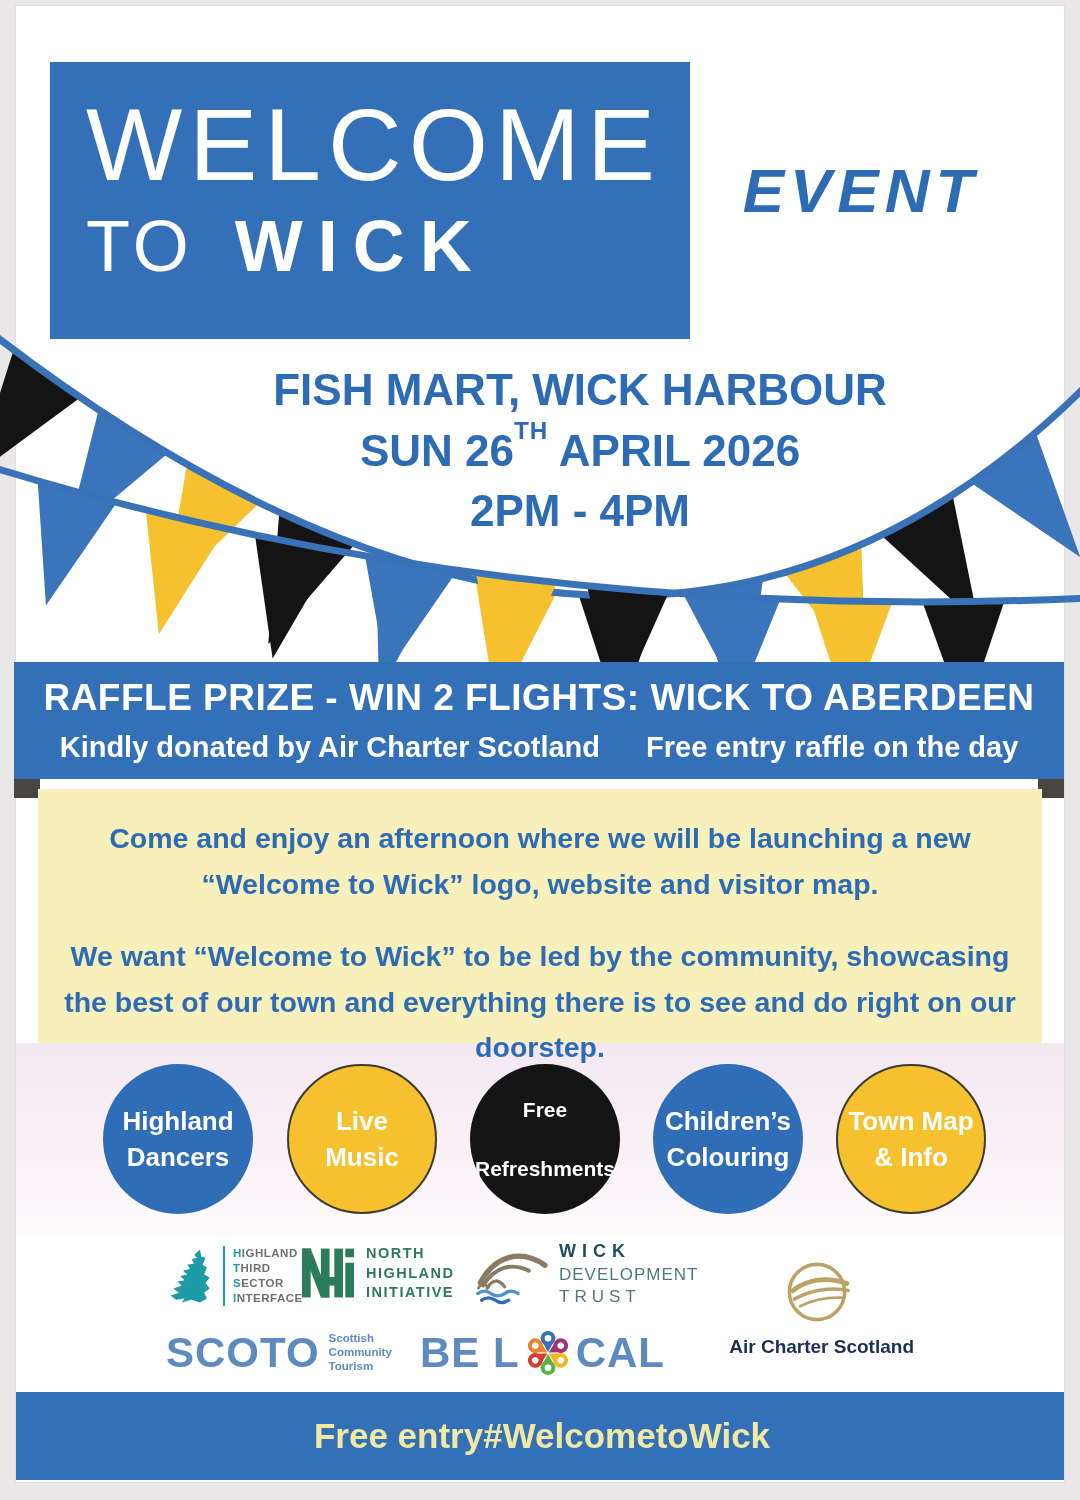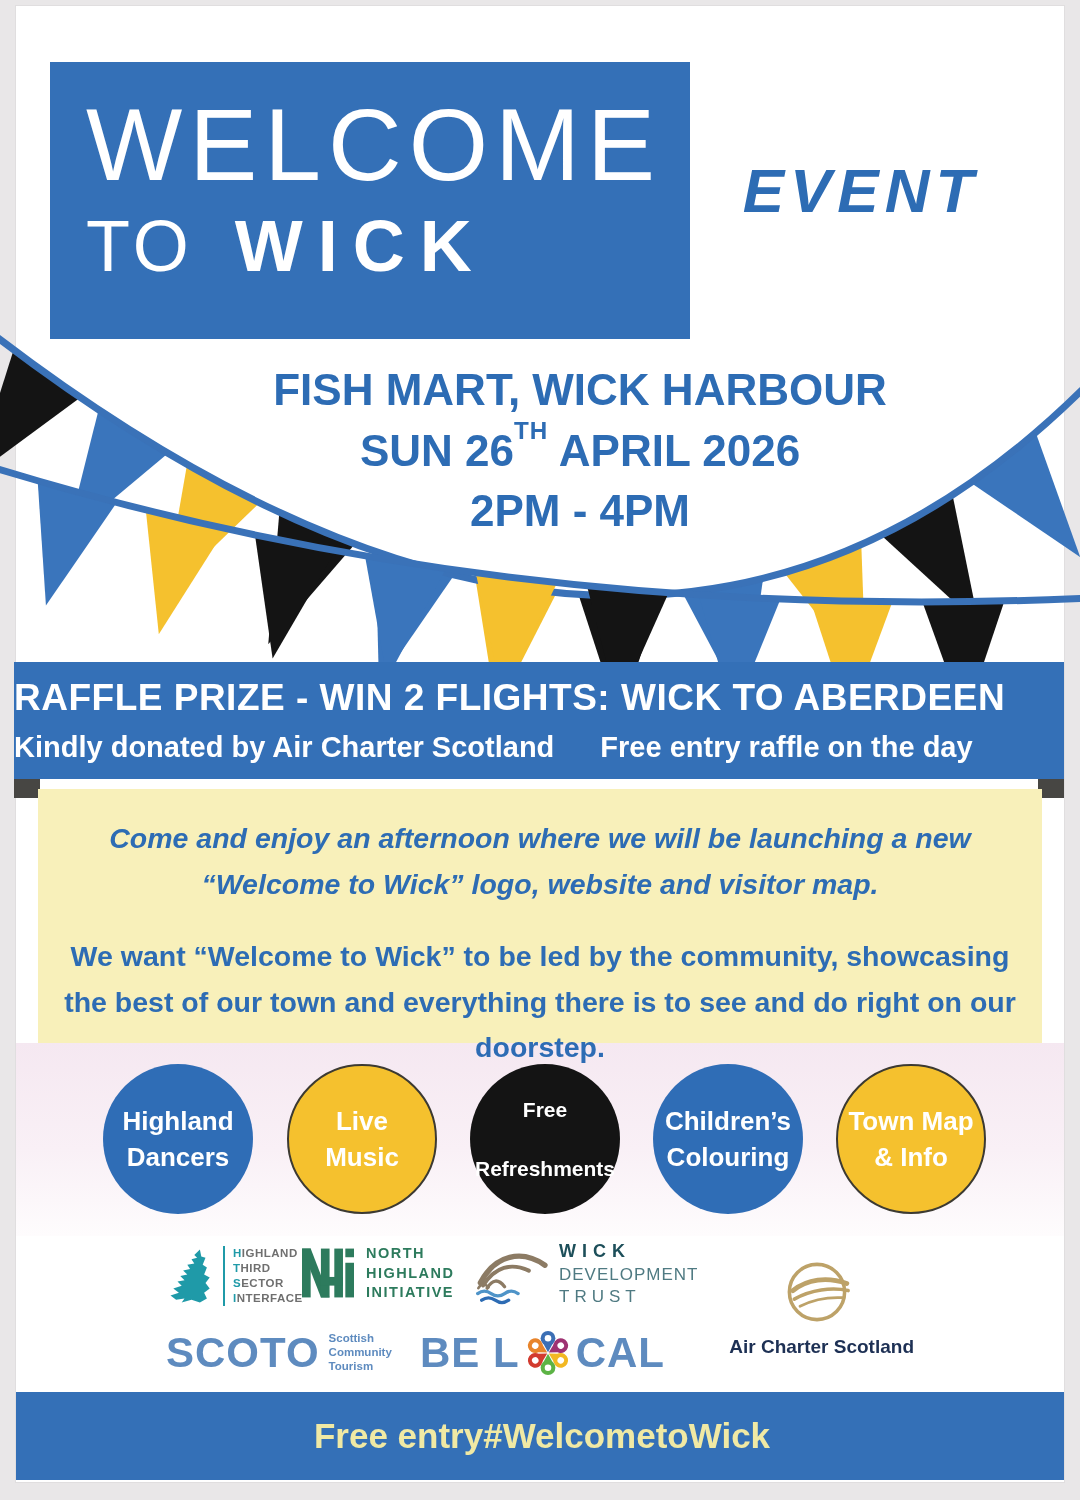--- a/index.html
+++ b/index.html
@@ -48,37 +48,37 @@
     font-size:44px;line-height:1.38;
   }
   .details sup{font-size:0.55em;position:relative;top:-0.45em;letter-spacing:1px;}
   
   svg.bunting{left:0;top:0;pointer-events:none;}
   
   .ribbon-shadow{width:26px;height:21px;top:777px;background:#474643;}
   .ribbon{
     left:14px;top:662px;width:1050px;height:117px;
     background:#3470b7;color:#ffffff;
-    display:flex;flex-direction:column;justify-content:center;
+    display:flex;flex-direction:column;align-items:center;justify-content:center;
   }
   .ribbon-headline{font-size:37px;font-weight:700;letter-spacing:0.5px;white-space:nowrap;}
   .ribbon-sub{margin-top:12px;font-size:29px;font-weight:700;display:flex;gap:46px;white-space:nowrap;}
   
   .pink-band{
     left:16px;top:1043px;width:1048px;height:193px;
     background:linear-gradient(180deg,#f5e8f1 0%,#f9f0f6 55%,#fefcfd 100%);
   }
   .cream{
     left:38px;top:789px;width:1004px;height:254px;
     background:#f8f0ba;
     color:#2d6cb4;font-weight:700;font-size:28.5px;line-height:1.6;
     text-align:center;
   }
   .cream p{width:962px;margin:0 auto;}
-  .cream p.p1{padding-top:27px;font-style:italic;}
+  .cream p.p1{padding-top:27px;}
   .cream p.p2{margin-top:27px;}
   
   .circle{
     top:1064px;width:150px;height:150px;border-radius:50%;
     color:#ffffff;font-weight:700;font-size:26px;line-height:1.4;
     display:flex;flex-direction:column;align-items:center;justify-content:center;
     text-align:center;box-sizing:border-box;
   }
   .circle.blue{background:#2f6db6;}
   .circle.yellow{background:#f5c12e;border:2px solid #3c3a32;}

